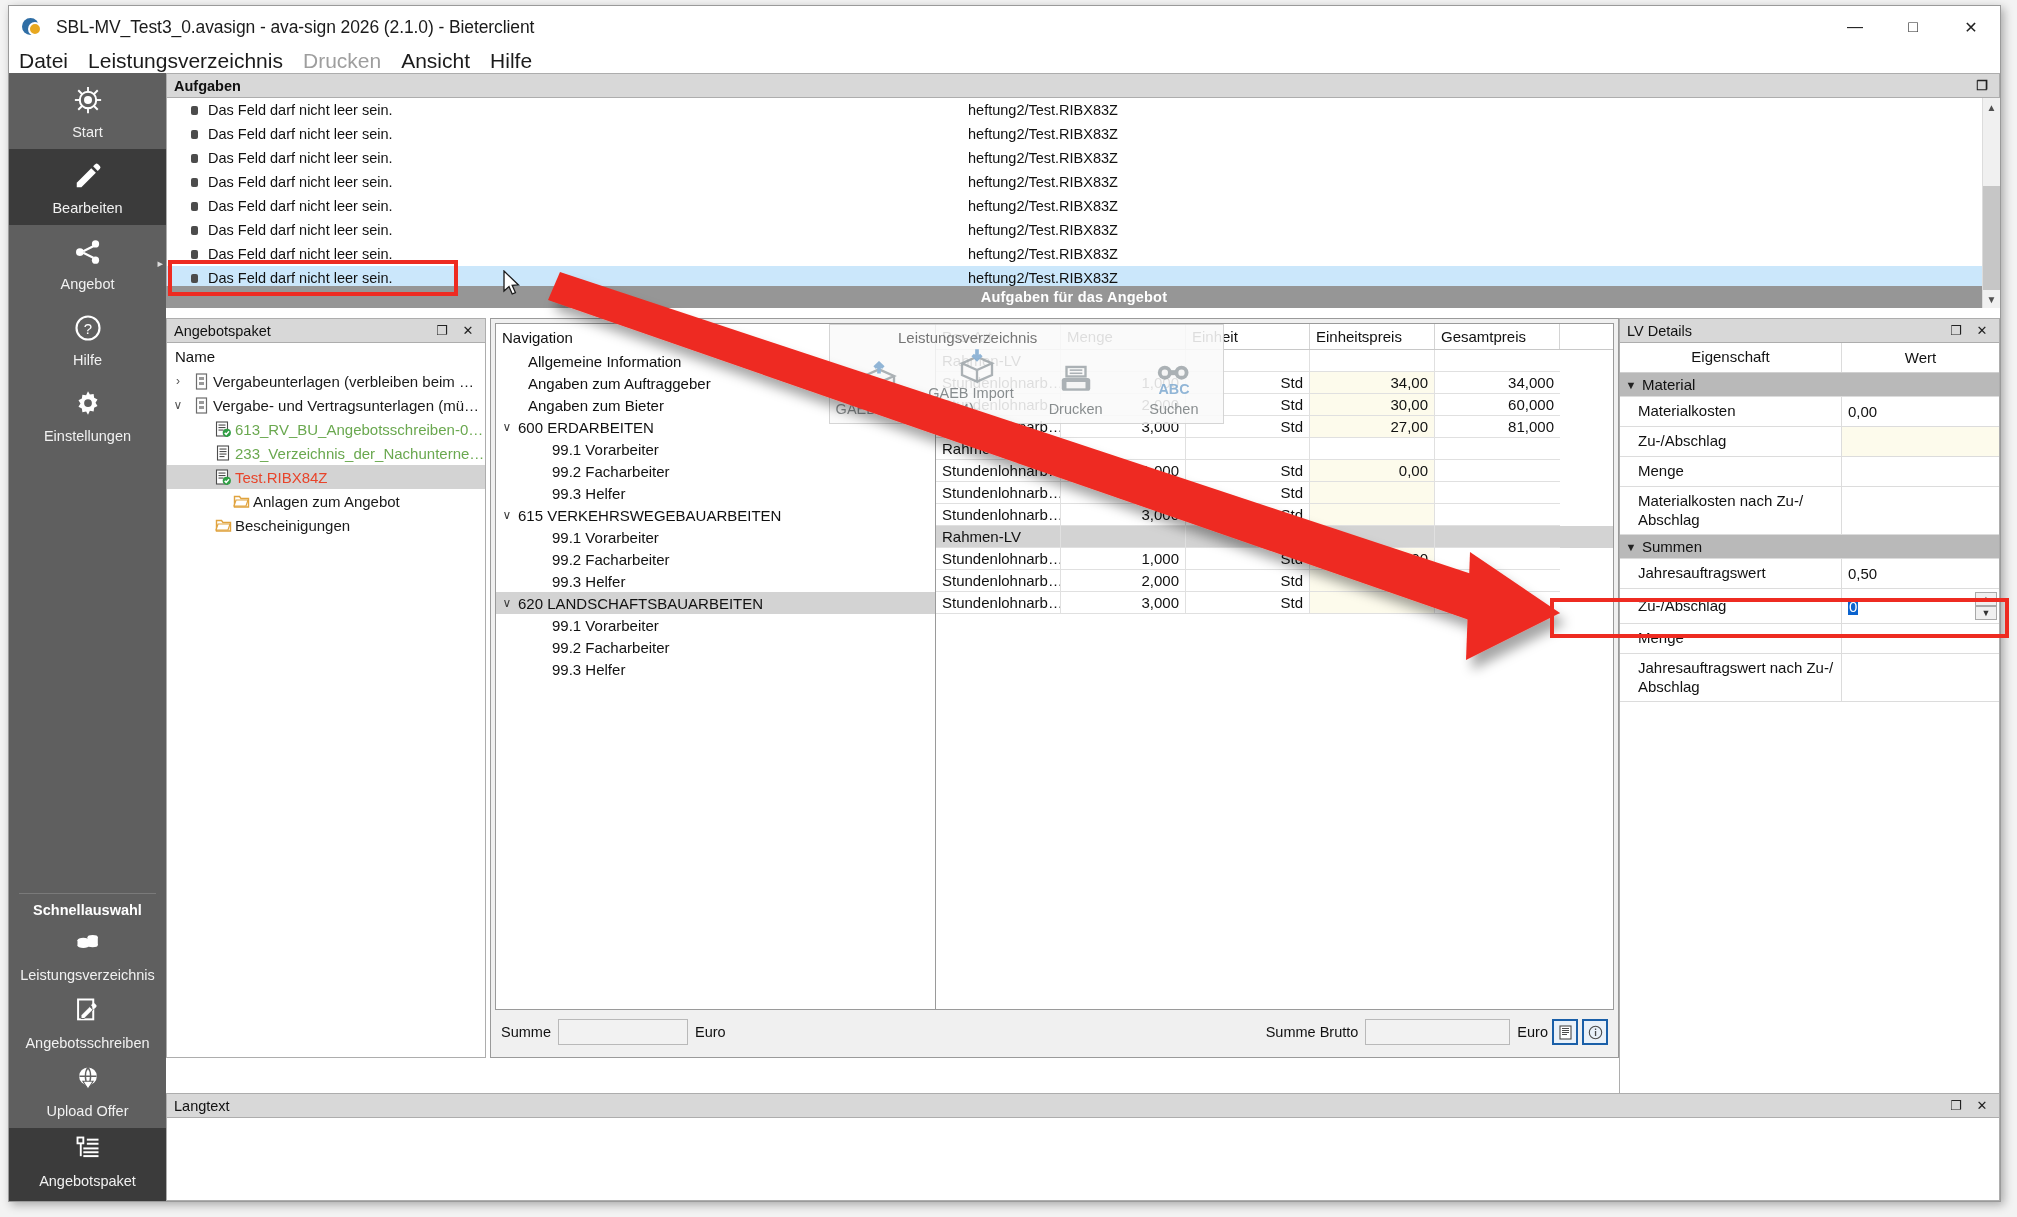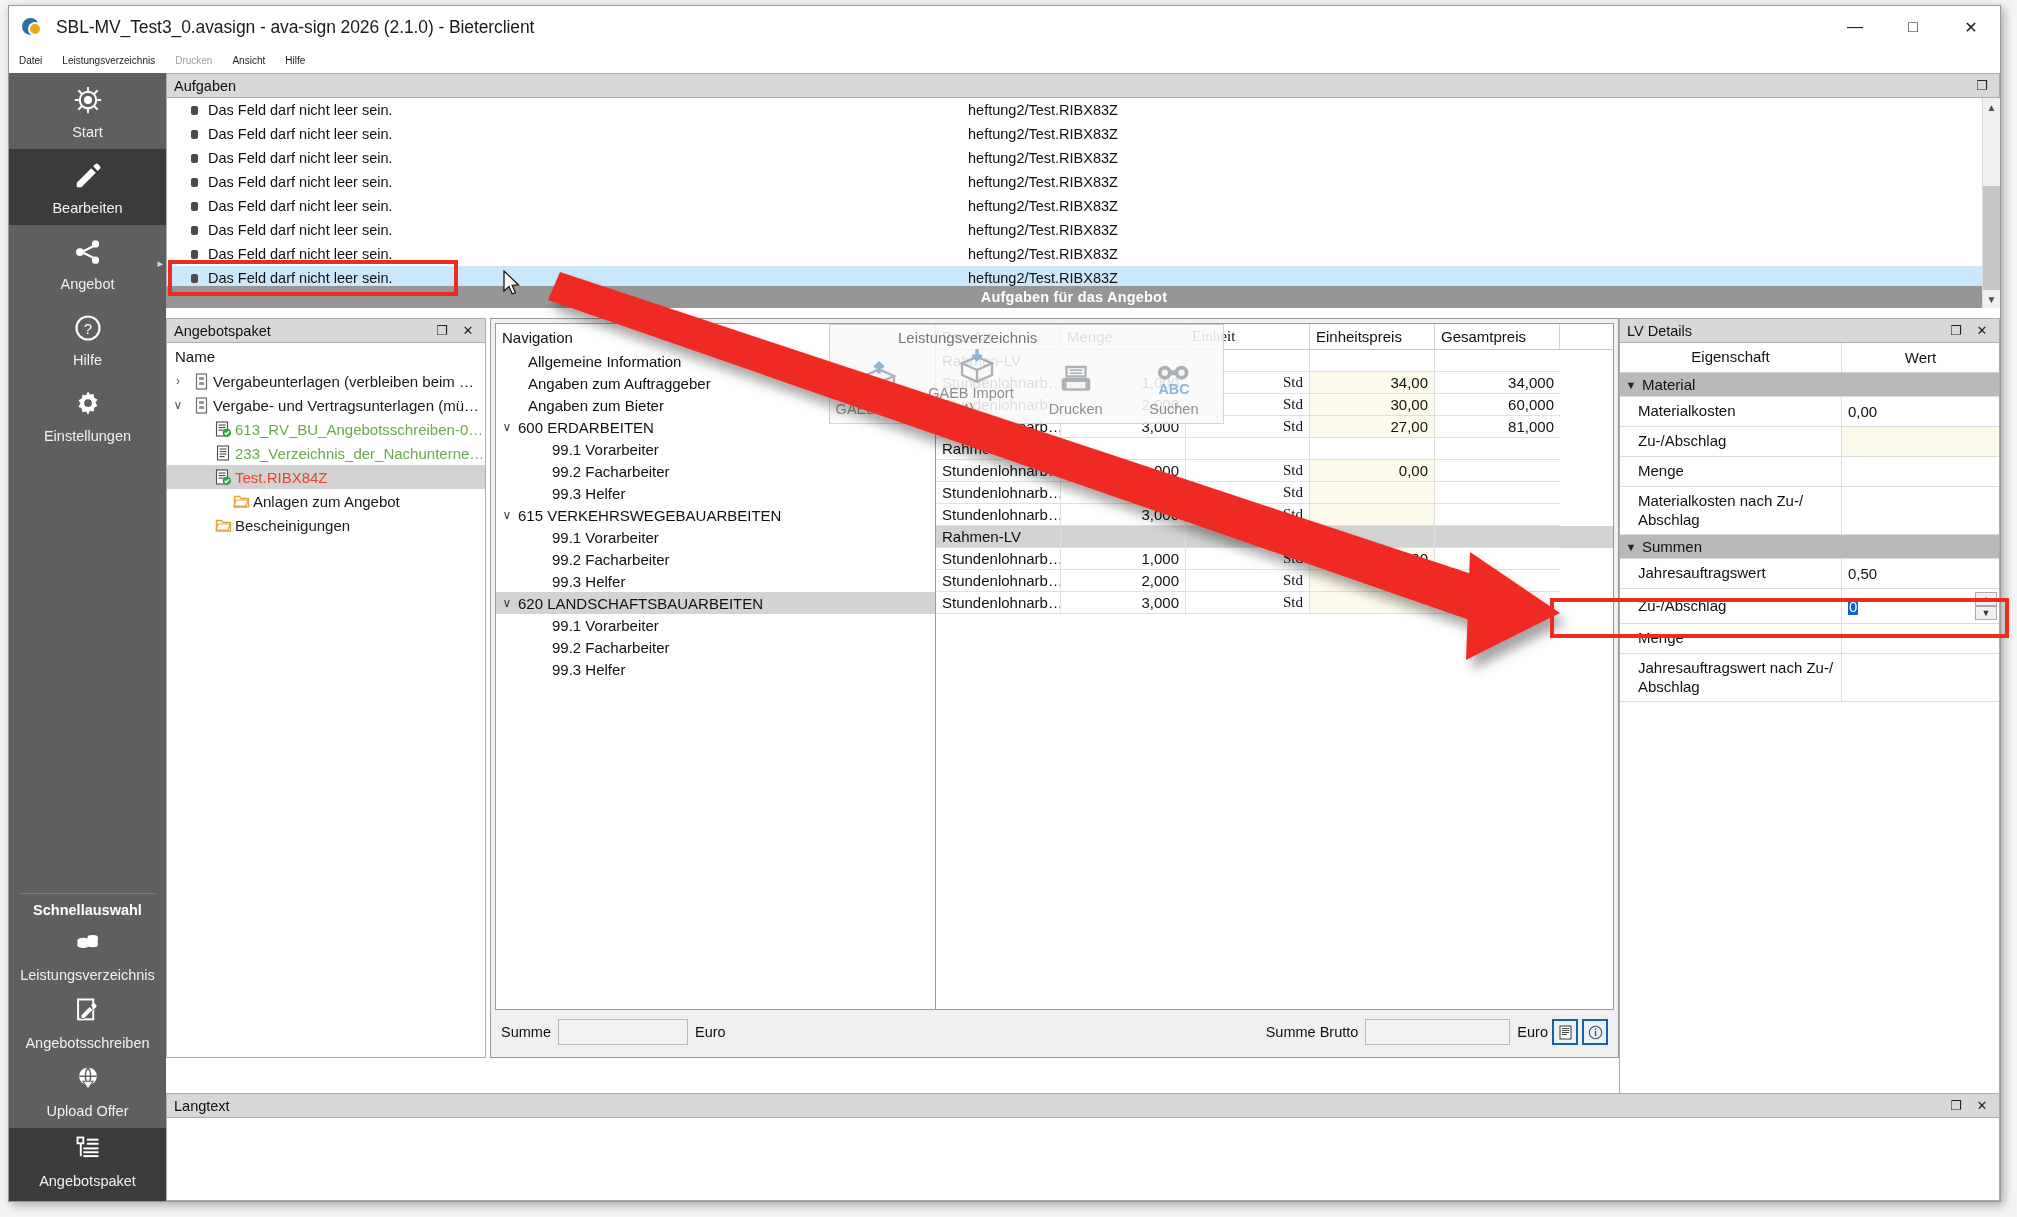--- a/index.html
+++ b/index.html
@@ -50,21 +50,21 @@
   .winbtn {
     width: 58px; height: 42px; display:flex; align-items:center;
     justify-content:center; font-size: 16px; color:#222;
   }
   
   .menubar {
     position:absolute; left:0; top:42px; width:100%; height:25px;
     background:#ffffff; display:flex; align-items:center;
     padding-left: 10px; gap: 20px;
   }
-  .menuitem { font-size: 10px; color:#1b1b1b; cursor:default; }
+  .menuitem { font-size: 21px; color:#1b1b1b; cursor:default; }
   .menuitem.disabled { color:#9e9e9e; }
 
   
   .rail {
     position:absolute; left:0; top:67px; width:157px; bottom:0;
     background:#5f5f5f;
   }
   .rail-item {
     width:100%; padding:12px 2px 9px; text-align:center;
     color:#f1f1f1; cursor:default;
@@ -100,21 +100,21 @@
   }
   .panel-title .ttbtns { margin-left:auto; display:flex; gap:8px; padding-right:4px;}
   .ttbtn { width:18px; height:18px; display:flex; align-items:center;
     justify-content:center; font-size:13px; color:#222; }
 
   
   .aufgaben {
     position:absolute; left:157px; top:67px; right:0; height:235px;
     background:#fff;
   }
-  .aufgaben .ptitle { position:absolute; left:0; top:0; right:0; }
+  .aufgaben .ptitle { position:absolute; left:0; top:0; right:0;font-weight:bold; }
   .auf-list {
     position:absolute; left:0; top:25px; right:18px; bottom:22px;
     background:#fff; border-left:1px solid #adadad;
     overflow:hidden;
   }
   .auf-row {
     height:24px; display:flex; align-items:center; font-size:14.5px;
     color:#111; position:relative;
   }
   .auf-row.sel { background:#cbe7fb; }
@@ -197,21 +197,21 @@
   }
   .lvt-row { display:flex; height:22px; font-size:15px; color:#111; }
   .lvt-row.sel { background:#d3d3d3; }
   .lvt-row .c {
     display:flex; align-items:center; padding:0 6px;
     border-right:1px solid #e0e0e0; border-bottom:1px solid #e0e0e0;
     overflow:hidden; white-space:nowrap;
   }
   .c.posart { width:125px; flex:0 0 auto; }
   .c.menge  { width:125px; flex:0 0 auto; justify-content:flex-end; }
-  .c.einh   { width:124px; flex:0 0 auto; justify-content:flex-end;font-family:Liberation Serif, serif; }
+  .c.einh   { width:124px; flex:0 0 auto; justify-content:flex-end; }
   .c.ep     { width:125px; flex:0 0 auto; justify-content:flex-end; }
   .c.gp     { width:125px; flex:0 0 auto; justify-content:flex-end; }
   .c.ep.edit { background:#fdfbec; }
   .lvt-row .c.gp { border-right:none; }
 
   .sumbar {
     position:absolute; left:4px; right:4px; bottom:4px; height:42px;
     display:flex; align-items:center; padding:0 6px; font-size:14.5px;
     color:#111;
   }

